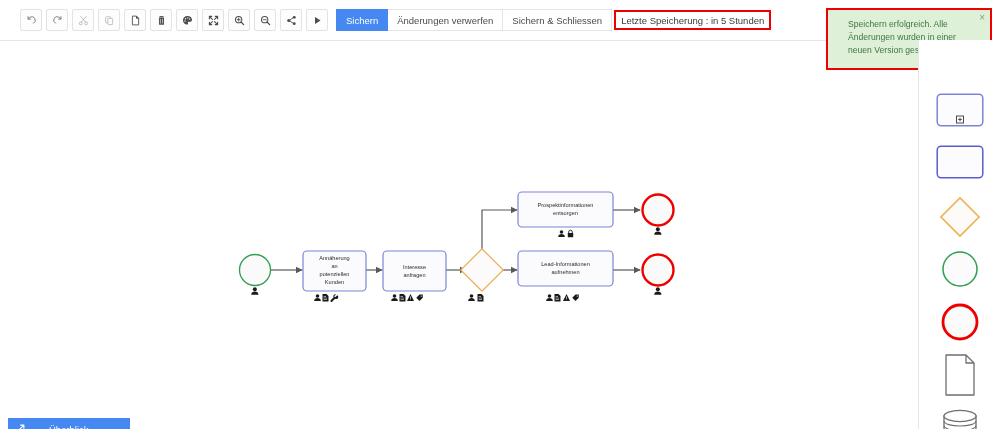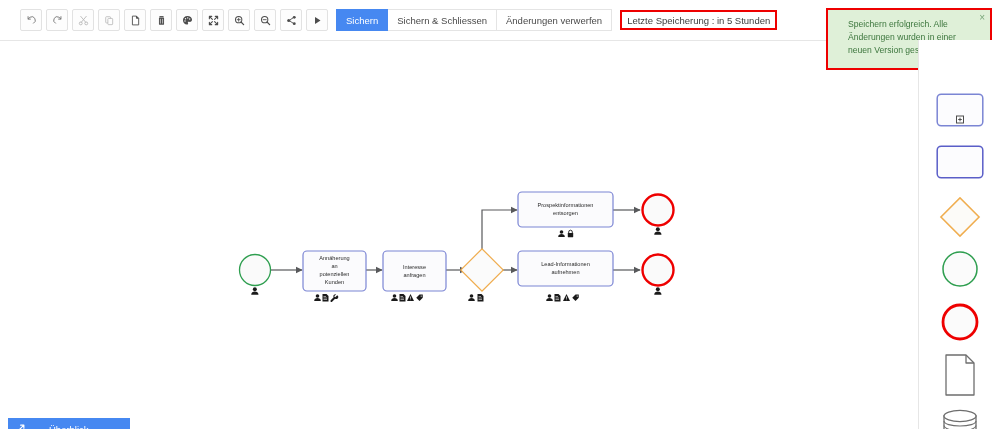--- a/index.html
+++ b/index.html
@@ -58,21 +58,21 @@
     white-space: nowrap;
     box-sizing: border-box;
   }
   .txt-btn.first { border-left: 1px solid #e4e4e4; margin-left: 4px; }
   .txt-btn.primary {
     background: #4688f1;
     border-color: #4688f1;
     color: #ffffff;
   }
   #save-status {
-    margin-left: 8px;
+    margin-left: 2px;
     height: 20px;
     border: 2px solid #ee0000;
     background: #ffffff;
     color: #3b3b3b;
     font-size: 9.5px;
     display: flex;
     align-items: center;
     padding: 0 5px;
     white-space: nowrap;
     box-sizing: border-box;
@@ -273,22 +273,22 @@
 
     <div class="tool-btn">
       <span>
         <svg width="11" height="11" viewBox="0 0 16 16">
             <path d="M4.4 2.8 L12.4 8 L4.4 13.2 Z" fill="#4d4d4d"></path>
           </svg>
       </span>
     </div>
 
     <div class="txt-btn primary first">Sichern</div>
+    <div class="txt-btn">Änderungen verwerfen</div>
     <div class="txt-btn">Sichern &amp; Schliessen</div>
-    <div class="txt-btn">Änderungen verwerfen</div>
     <div id="save-status">Letzte Speicherung : in 5 Stunden</div>
   </div>
 
   <div id="canvas">
     <svg id="diagram" width="918" height="389" viewBox="0 0 918 389">
       <defs>
         <marker id="arrow" viewBox="0 0 10 10" refX="9" refY="5" markerWidth="6" markerHeight="6" orient="auto-start-reverse">
           <path d="M 0 0 L 10 5 L 0 10 z" fill="#58595b"></path>
         </marker>
       </defs>

